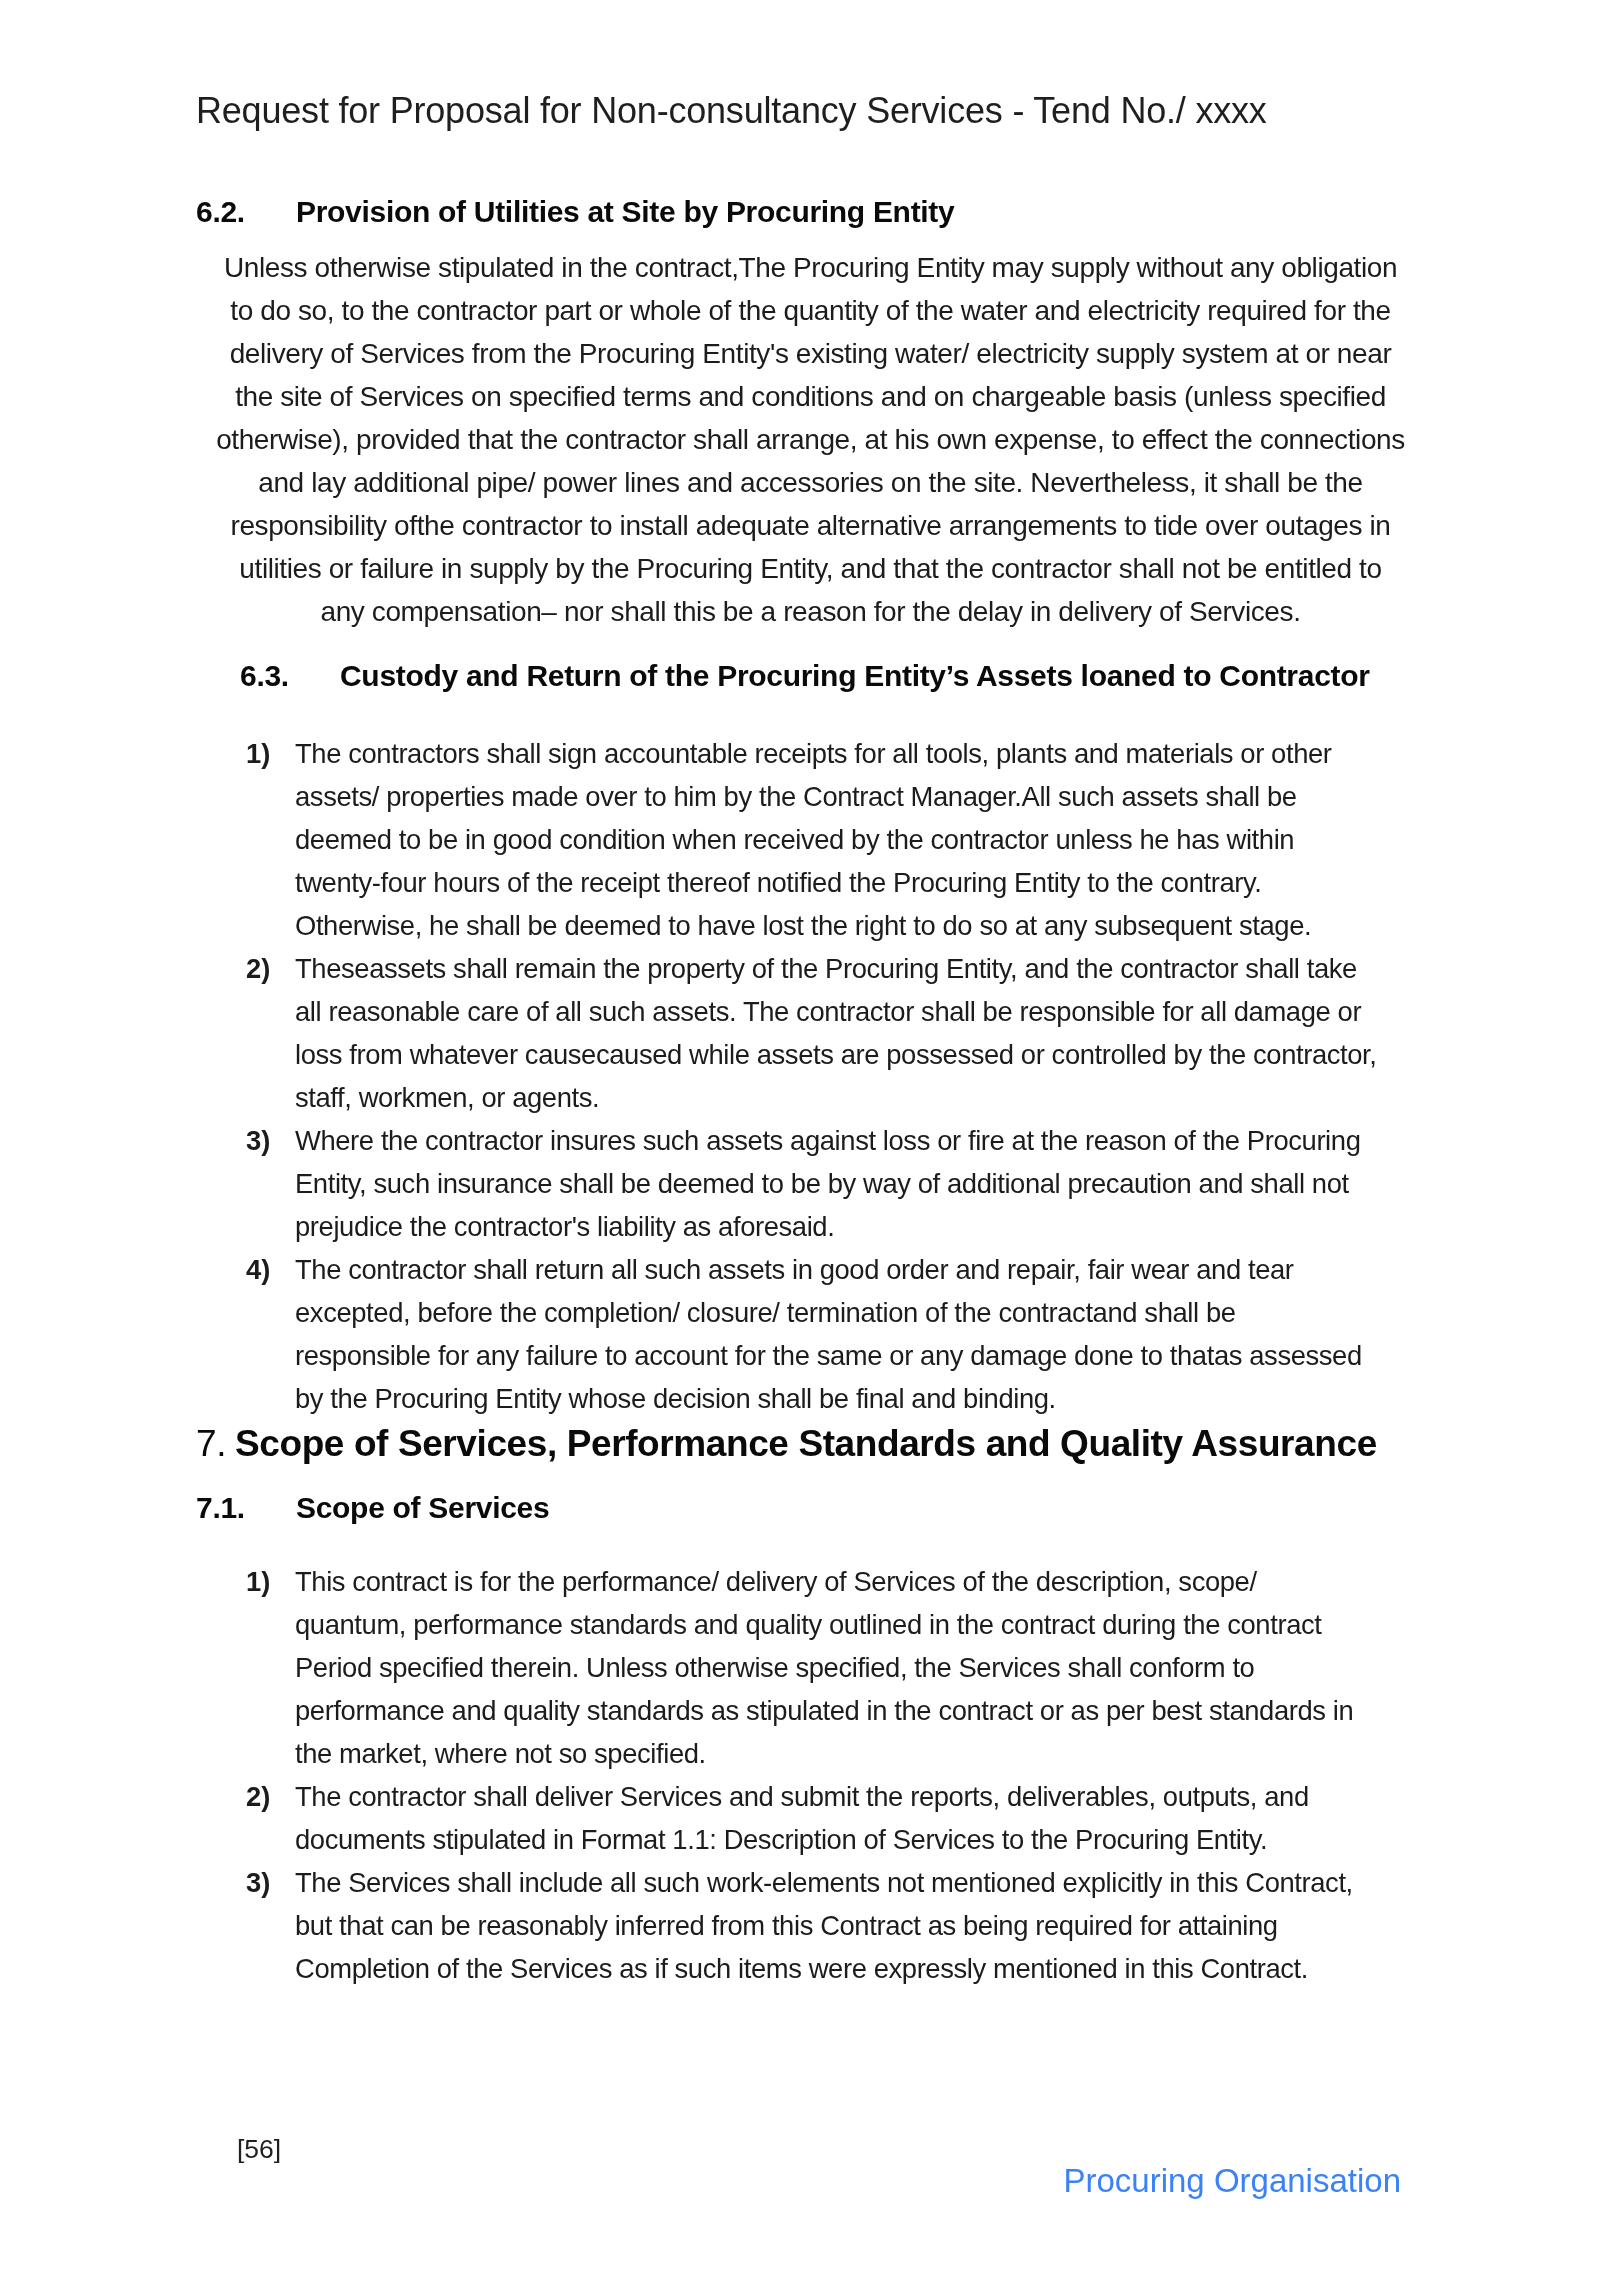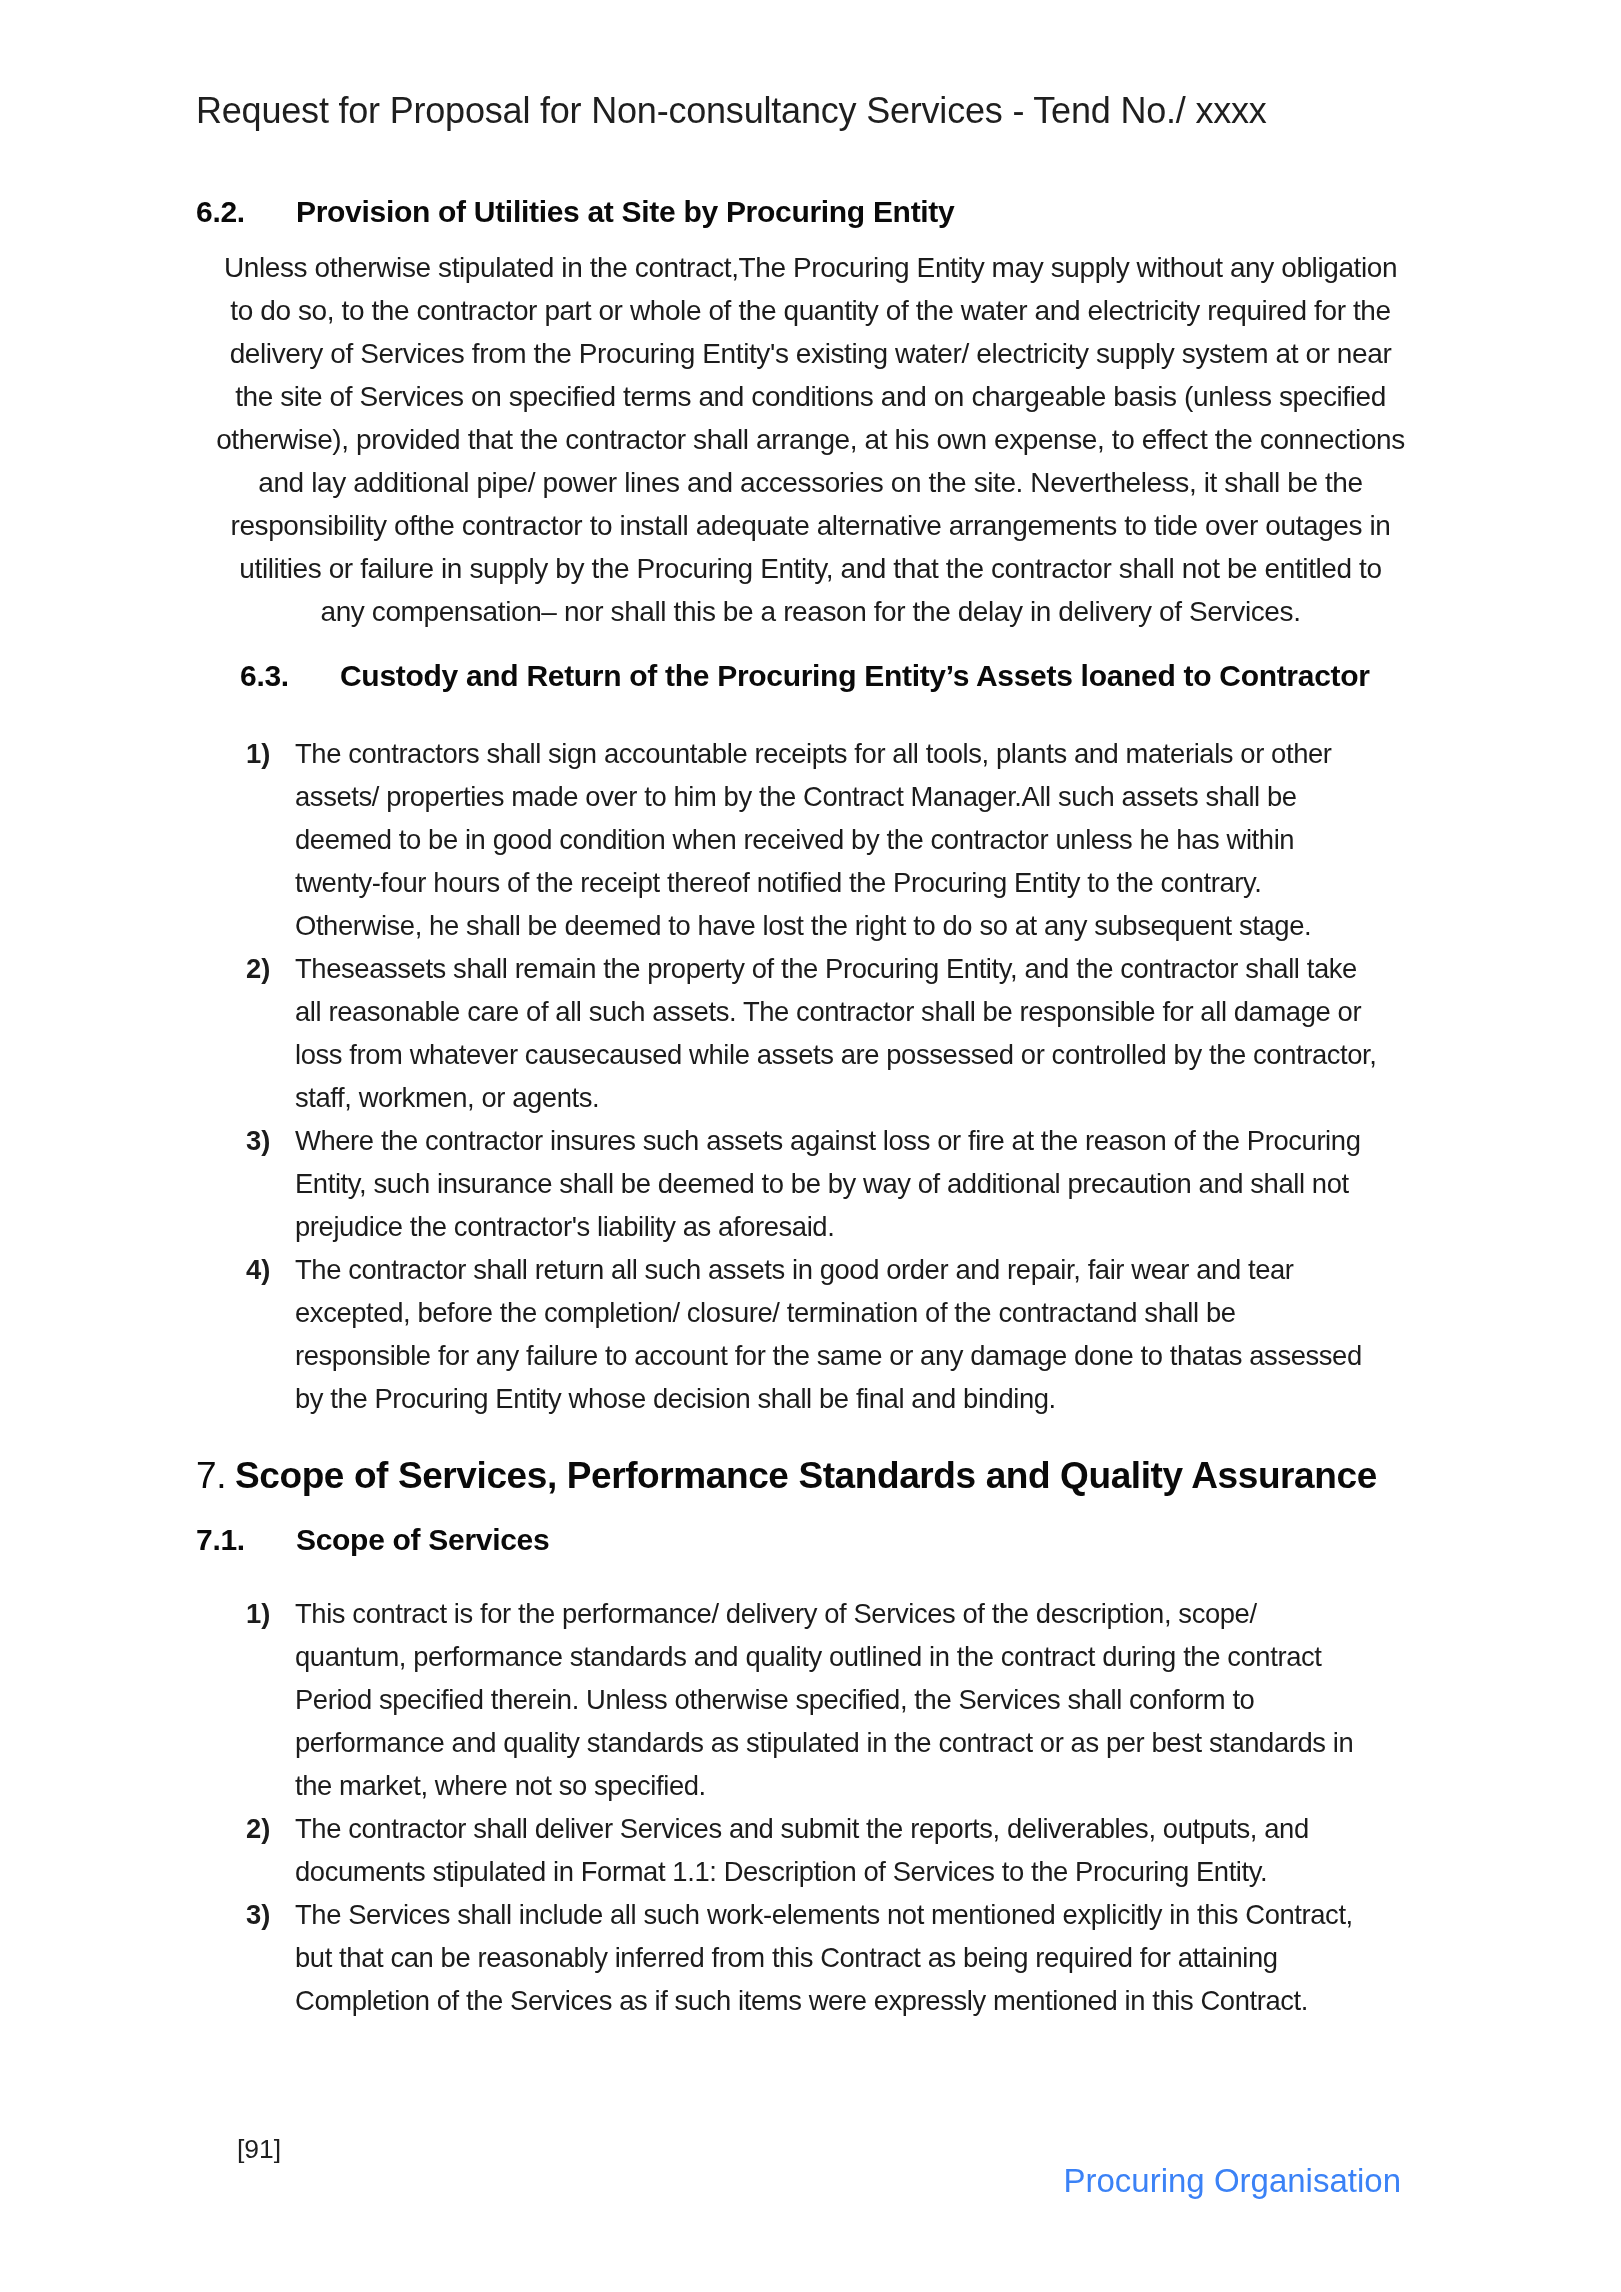--- a/index.html
+++ b/index.html
@@ -30,21 +30,20 @@
     line-height:39px;
     font-weight:700;
     color:#0a0a0a;
     letter-spacing:-0.3px;
   }
   .h2 .hnum{display:inline-block;width:100px;}
   .h2-62{margin-top:65px;}
   .h2-63{margin-top:22.5px;margin-left:44px;}
   .h2-71{margin-top:21.6px;}
   .h1{
-    margin-top:32px;
     font-size:37px;
     line-height:47px;
     font-weight:700;
     color:#0a0a0a;
     letter-spacing:-0.4px;
   }
   .h1 .hnum1{display:inline-block;width:39px;font-weight:400;}
   .body-par{
     margin:15px 0 0 0;
     font-size:28px;
@@ -164,16 +163,16 @@
       <div class="li">
         <span class="num">3)</span>
         <span class="litext">The Services shall include all such work-elements not mentioned explicitly in this Contract,
 but that can be reasonably inferred from this Contract as being required for attaining
 Completion of the Services as if such items were expressly mentioned in this Contract.</span>
       </div>
     </div>
 
   </div>
 
-  <div class="footer-left">[91]</div>
+  <div class="footer-left">[56]</div>
   <div class="footer-right">Procuring Organisation</div>
 </div>
 
 
 </body></html>

